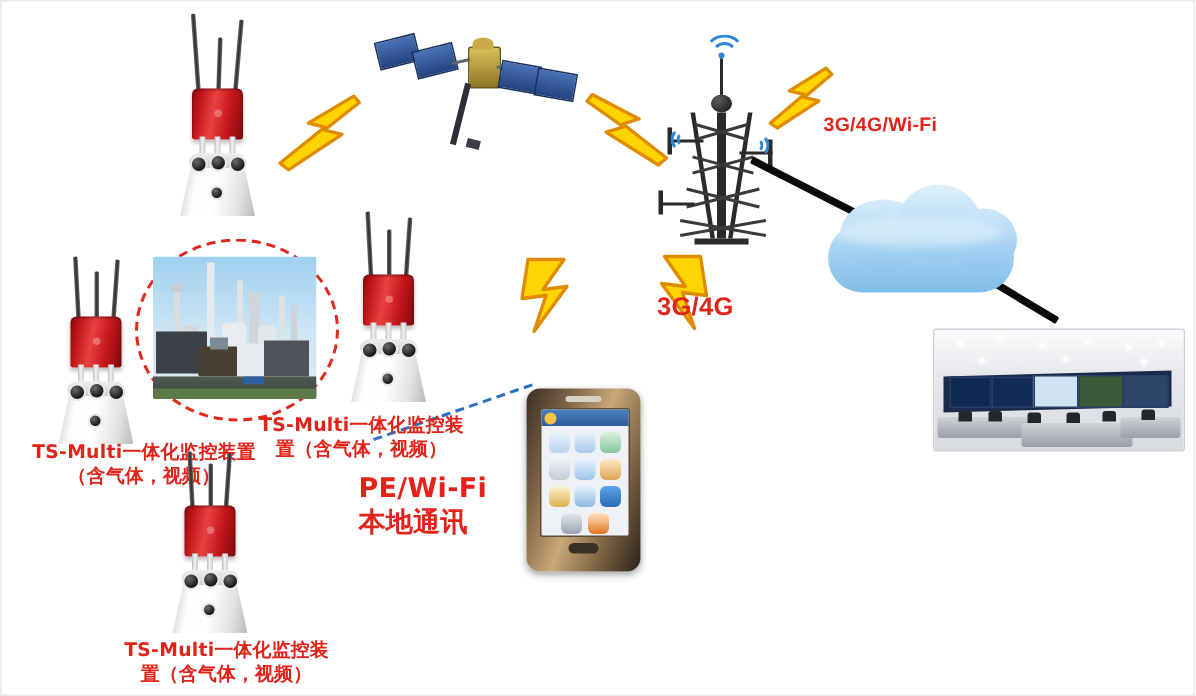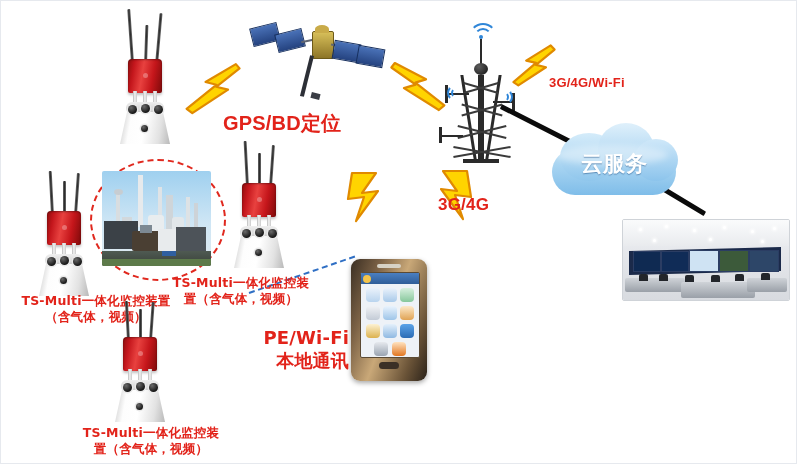--- a/index.html
+++ b/index.html
@@ -160,21 +160,20 @@
     <div style="position:absolute;left:6px;top:30px;width:124px;height:46px;border-radius:26px;
                 background:linear-gradient(180deg,#bfe1f6,#7fbde9);"></div>
     <div style="position:absolute;left:14px;top:14px;width:58px;height:48px;border-radius:50%;
                 background:linear-gradient(180deg,#d5ecfa,#8fc6ec);"></div>
     <div style="position:absolute;left:52px;top:4px;width:56px;height:52px;border-radius:50%;
                 background:linear-gradient(180deg,#dff0fb,#96caee);"></div>
     <div style="position:absolute;left:88px;top:20px;width:44px;height:42px;border-radius:50%;
                 background:linear-gradient(180deg,#cfe8f9,#8cc4ec);"></div>
     <div style="position:absolute;left:10px;top:26px;width:112px;height:20px;border-radius:50%;
                 background:rgba(255,255,255,.38);filter:blur(3px);"></div>
-    <span class="cloud-txt cn" style="left:0;top:30px;width:136px;text-align:center;font-size:22px;">云服务</span>
   </div>
 
   <div class="bolt" style="left:185px;top:62px;width:66px;height:54px;transform:rotate(4deg);">
     <svg viewBox="0 0 66 54" width="66" height="54">
       <polygon points="2,48 30,22 19,20 48,0 52,4 30,24 42,26 8,52" fill="#ffd400" stroke="#e08a00" stroke-width="2.2" stroke-linejoin="round"></polygon>
     </svg>
   </div>
 
   <div class="bolt" style="left:381px;top:60px;width:62px;height:54px;transform:rotate(-7deg) scaleX(-1);">
     <svg viewBox="0 0 62 54" width="62" height="54">
@@ -341,23 +340,22 @@
     <div class="cr-desk" style="left:58px;top:62px;width:74px;height:16px;"></div>
     <div class="cr-desk" style="left:124px;top:58px;width:40px;height:14px;"></div>
     <div class="cr-chair" style="left:16px;top:54px;width:9px;height:7px;"></div>
     <div class="cr-chair" style="left:36px;top:54px;width:9px;height:7px;"></div>
     <div class="cr-chair" style="left:62px;top:55px;width:9px;height:7px;"></div>
     <div class="cr-chair" style="left:88px;top:55px;width:9px;height:7px;"></div>
     <div class="cr-chair" style="left:112px;top:54px;width:9px;height:7px;"></div>
     <div class="cr-chair" style="left:138px;top:53px;width:9px;height:7px;"></div>
   </div>
 
-  <div class="lbl" style="left:222px;top:110px;width:140px;font-size:20px;text-align:left;">GPS/BD定位</div>
 
   <div class="lbl" style="left:548px;top:62px;width:160px;font-size:13px;text-align:left;margin-top:12px;">3G/4G/Wi-Fi</div>
 
 
   <div class="lbl" style="left:437px;top:193px;width:80px;font-size:17px;text-align:left;">3G/4G</div>
 
-  <div class="lbl cn" style="left:238px;top:326px;width:110px;font-size:18px;text-align:right;line-height:1.25;">PE/Wi-Fi
+  <div class="lbl cn" style="left:238px;top:314px;width:110px;font-size:18px;text-align:left;line-height:1.25;">PE/Wi-Fi
 本地通讯</div>
 
 </div>
 
 </body></html>

